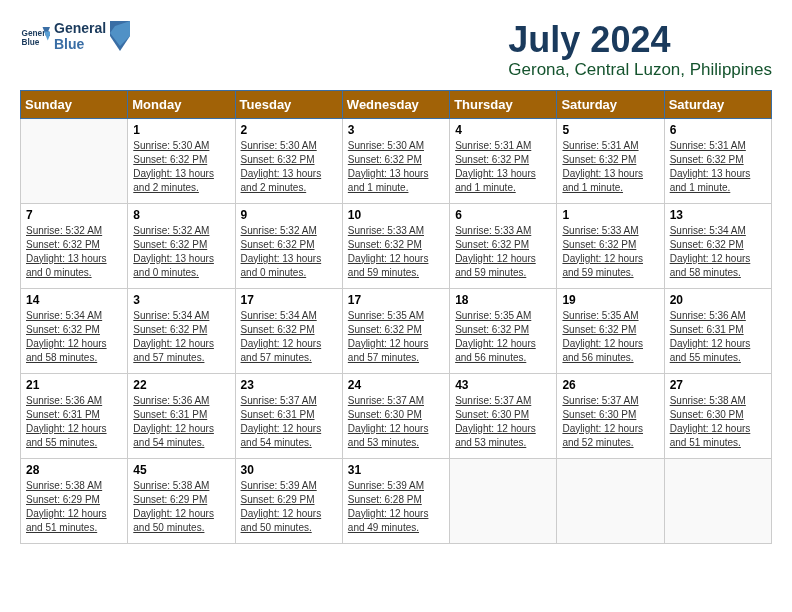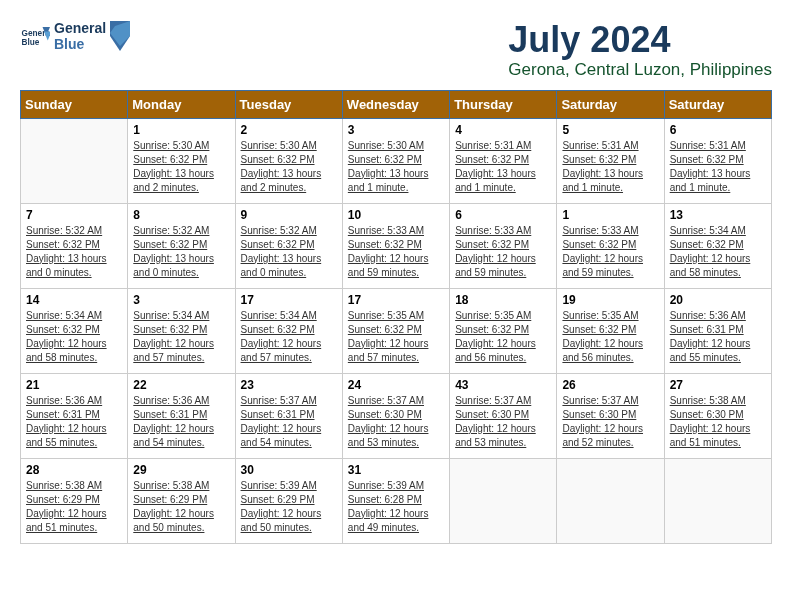--- a/index.html
+++ b/index.html
@@ -342,21 +342,21 @@
       <tr>
         <td>
           <span class="day-number">28</span>
           <div class="day-info">
             Sunrise: 5:38 AM<br>
             Sunset: 6:29 PM<br>
             Daylight: 12 hours and 51 minutes.
           </div>
         </td>
         <td>
-          <span class="day-number">29</span>
+          <span class="day-number">45</span>
           <div class="day-info">
             Sunrise: 5:38 AM<br>
             Sunset: 6:29 PM<br>
             Daylight: 12 hours and 50 minutes.
           </div>
         </td>
         <td>
           <span class="day-number">30</span>
           <div class="day-info">
             Sunrise: 5:39 AM<br>

